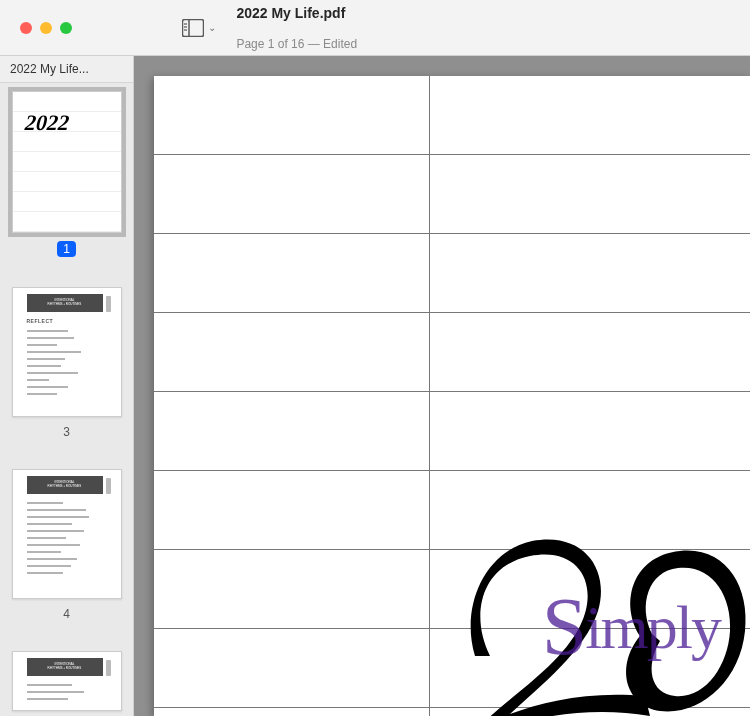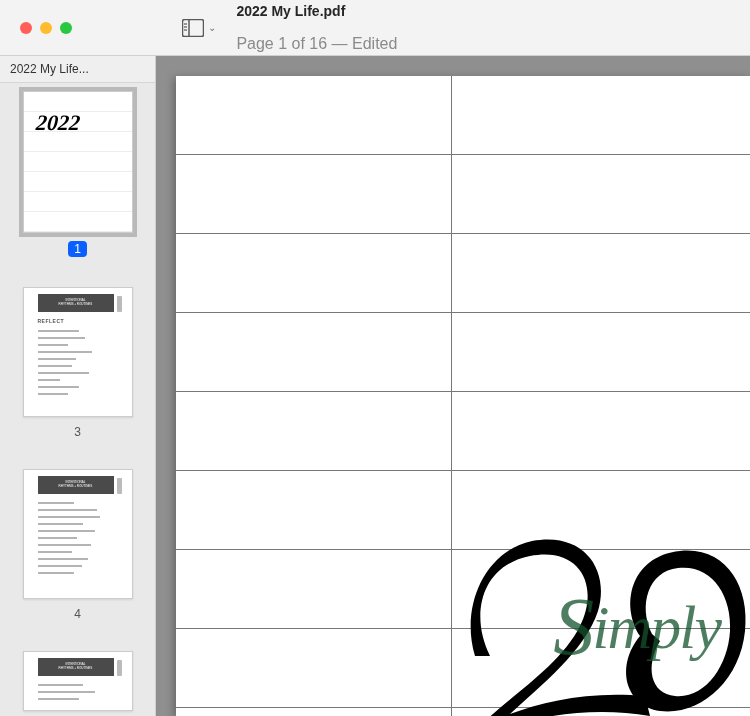--- a/index.html
+++ b/index.html
@@ -62,32 +62,32 @@
       display: flex;
       flex-direction: column;
       justify-content: center;
     }
     .doc-title {
       font-weight: 600;
       font-size: 14px;
       color: #262626;
     }
     .doc-subtitle {
-      font-size: 16px;
+      font-size: 12px;
       color: #8a8a8a;
       margin-top: 16px;
     }
     
     .main-area {
       display: flex;
       height: calc(100% - 56px);
     }
     
     .sidebar {
-      width: 156px;
+      width: 134px;
       background: #e9e9e9;
       border-right: 1px solid #d0d0d0;
       display: flex;
       flex-direction: column;
       overflow: hidden;
     }
     
     .tab-bar {
       height: 27px;
       background: #efefef;
@@ -260,23 +260,22 @@
       position: absolute;
       bottom: -40px;
       right: -60px;
       pointer-events: none;
     }
     
     .watermark {
       position: absolute;
       bottom: 60px;
       right: 30px;
-      color: #14532d;
+      color: #4c1d95;
       font-family: 'Brush Script MT', Georgia, serif;
-      font-style: italic;
       text-align: center;
       opacity: 0.75;
       line-height: 0.85;
       pointer-events: none;
     }
     .wm-line1 { font-size: 62px; letter-spacing: -2px; }
     .wm-line2 { font-size: 56px; letter-spacing: -1px; margin-top: -6px;}
     .wm-s { font-size: 82px; display:inline-block; transform: translateY(6px);}
     .wm-k { font-size: 76px; display:inline-block; transform: translateY(6px);}
     

